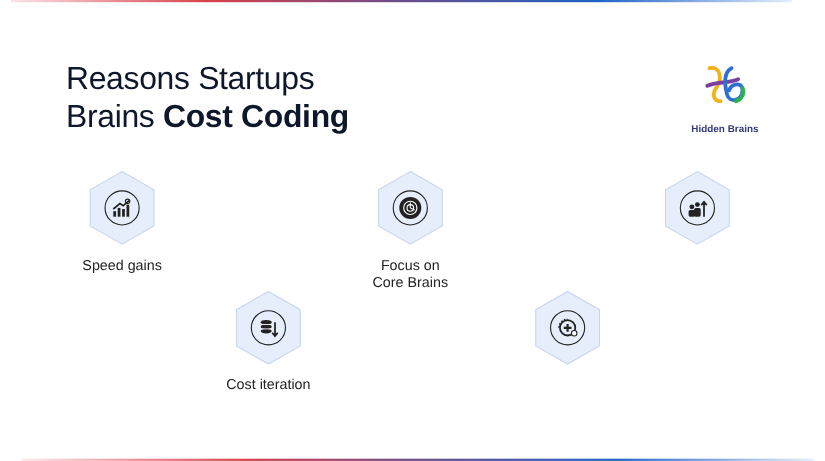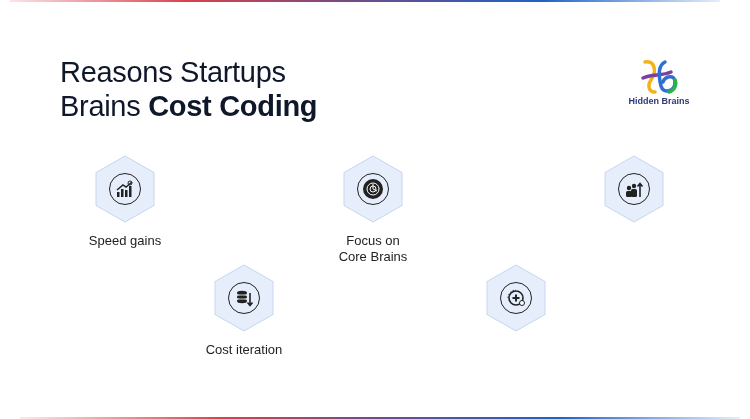--- a/index.html
+++ b/index.html
@@ -3,21 +3,21 @@
 <meta charset="utf-8">
 <style>
   html,body{margin:0;padding:0;}
   body{width:750px;height:419px;background:#fff;position:relative;overflow:hidden;font-family:"Liberation Sans","DejaVu Sans",sans-serif;color:#222;}
   .topline{position:absolute;left:10px;top:0;width:710px;height:2px;background:linear-gradient(90deg,rgba(230,120,140,0.2),#d9414a 25%,#6b4c8c 50%,#1e63c7 75%,rgba(170,200,240,0.3));}
   .botline{position:absolute;left:20px;top:417px;width:720px;height:2px;background:linear-gradient(90deg,rgba(240,150,160,0.2),#d9414a 28%,#6b4c8c 50%,#1e63c7 75%,rgba(170,200,240,0.3));}
   .title{position:absolute;left:60px;top:55px;font-size:29px;line-height:34px;color:#0f172a;letter-spacing:-0.3px;}
   .title b{font-weight:700;}
   .logo{position:absolute;left:624px;top:58px;width:70px;text-align:center;}
   .logo svg{display:block;margin:0 auto;}
-  .logo-text{font-size:9px;font-weight:700;color:#2f3a7a;margin-top:0px;white-space:nowrap;}
+  .logo-text{font-size:9px;font-weight:700;color:#2f3a7a;margin-top:16px;white-space:nowrap;}
   .item{position:absolute;width:160px;text-align:center;}
   .hex{width:60px;height:68px;margin:0 auto;position:relative;}
   .hex svg.bg{position:absolute;left:0;top:0;}
   .icon{position:absolute;left:14px;top:18px;width:32px;height:32px;border:1.5px solid #222;border-radius:50%;box-sizing:border-box;display:flex;align-items:center;justify-content:center;}
   .label{font-size:13px;line-height:16px;color:#222;margin-top:10px;}
 </style>
 </head>
 <body>
 
 <div class="topline"></div>
@@ -30,21 +30,21 @@
 <div class="logo">
   <svg width="40" height="38" viewBox="0 0 40 38">
     <path d="M6 4 C16 2 18 14 12 22 C8 28 10 34 16 34" fill="none" stroke="#f2b21b" stroke-width="3.5" stroke-linecap="round"></path>
     <path d="M4 20 C12 16 24 18 32 14" fill="none" stroke="#7b3fa0" stroke-width="3.5" stroke-linecap="round"></path>
     <path d="M26 4 C18 8 20 20 22 28 C24 36 36 34 36 24 C36 16 26 18 24 24" fill="none" stroke="#2f6fd1" stroke-width="3.5" stroke-linecap="round"></path>
     <path d="M30 34 C36 32 38 26 36 22" fill="none" stroke="#2bb34a" stroke-width="3.5" stroke-linecap="round"></path>
   </svg>
   <div class="logo-text">Hidden Brains</div>
 </div>
 
-<div class="item" style="left:45px;top:155px;">
+<div class="item" style="left:31px;top:155px;">
   <div class="hex">
     <svg class="bg" width="60" height="68" viewBox="0 0 60 68">
         <polygon points="30,1 59,17.5 59,50.5 30,67 1,50.5 1,17.5" fill="#e6eefb" stroke="#c6d6ef" stroke-width="1"></polygon>
       </svg>
     <div class="icon">
       <svg width="20" height="18" viewBox="0 0 20 18">
           <rect x="2" y="12" width="2.5" height="5" fill="#222"></rect>
           <rect x="6" y="9" width="2.5" height="8" fill="#222"></rect>
           <rect x="10" y="10" width="2.5" height="7" fill="#222"></rect>
           <rect x="14" y="6" width="2.5" height="11" fill="#222"></rect>

